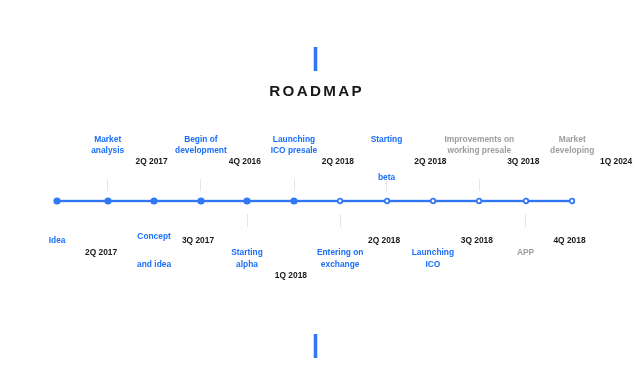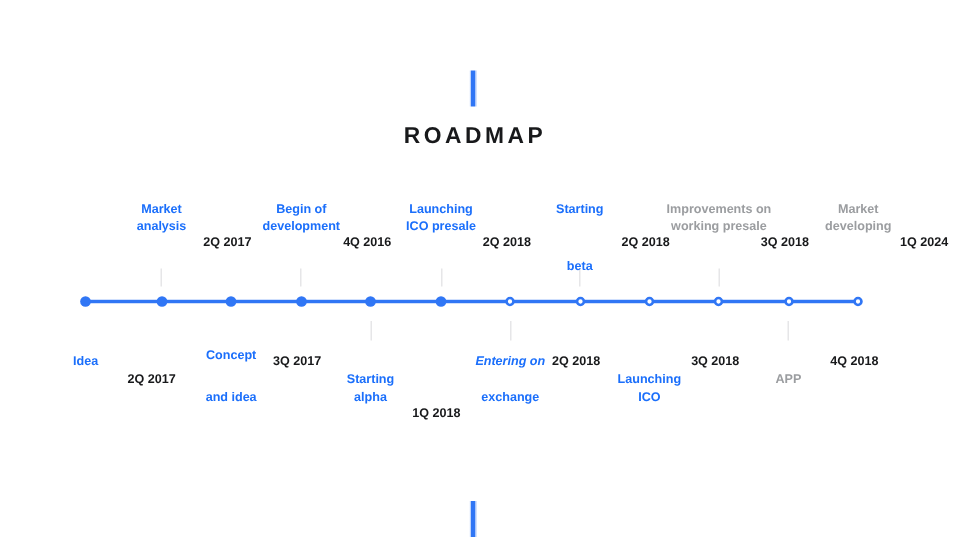--- a/index.html
+++ b/index.html
@@ -85,21 +85,21 @@
         <div class="ln-blue" style="top: 133.7px;">Launching</div>
         <div class="ln-blue" style="top: 144.9px;">ICO presale</div>
         <div class="ln-dark" style="top: 156.1px;">2Q 2018</div>
       </div>
       <svg class="dot" width="14" height="14" viewBox="0 0 14 14" style="left: 333.2px; top: 193.7px;">
         <circle cx="7" cy="7" r="2.3" fill="#ffffff" stroke="#3076f5" stroke-width="1.75"></circle>
       </svg>
       <div class="tick" style="left: 339.7px; top: 213.7px; height: 12.9px;"></div>
       <div class="label" style="left: 280.2px; width: 120px; top: 0px; height: 0px;">
         <div class="ln-dark" style="top: 235.3px;">2Q 2018</div>
-        <div class="ln-blue" style="top: 235px; font-style: italic;">Entering on</div>
+        <div class="ln-blue" style="top: 247px;">Entering on</div>
         <div class="ln-blue" style="top: 258.7px;">exchange</div>
       </div>
       <svg class="dot" width="14" height="14" viewBox="0 0 14 14" style="left: 379.5px; top: 193.7px;">
         <circle cx="7" cy="7" r="2.3" fill="#ffffff" stroke="#3076f5" stroke-width="1.75"></circle>
       </svg>
       <div class="tick" style="left: 386px; top: 178.8px; height: 12.2px;"></div>
       <div class="label" style="left: 326.5px; width: 120px; top: 0px; height: 0px;">
         <div class="ln-blue" style="top: 133.7px;">Starting</div>
         <div class="ln-blue" style="top: 156px; margin-top: 16px;">beta</div>
         <div class="ln-dark" style="top: 156.1px;">2Q 2018</div>

